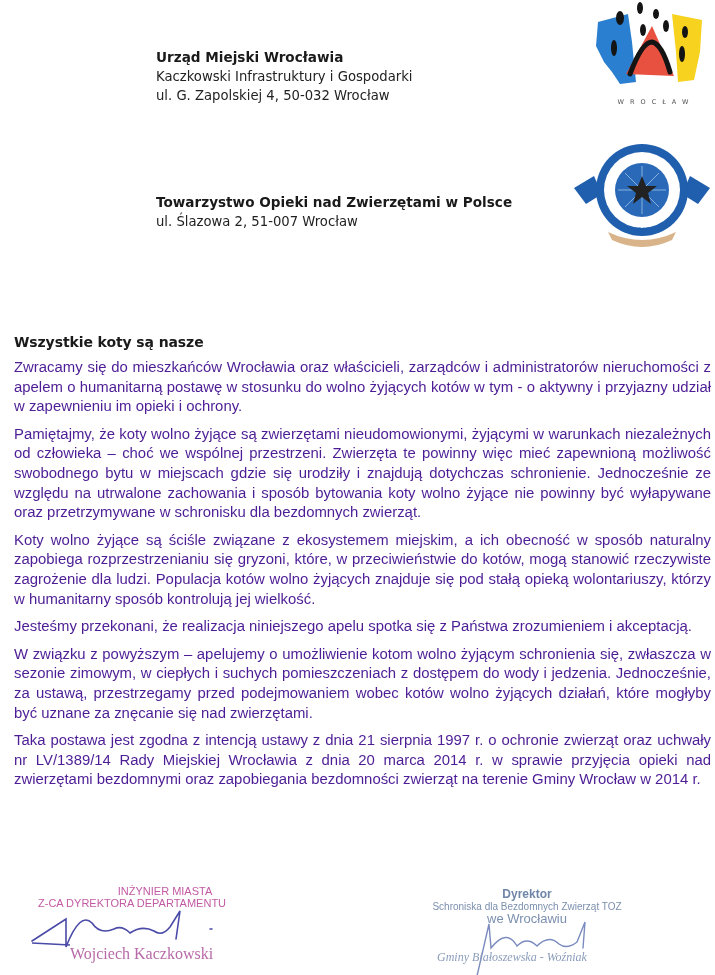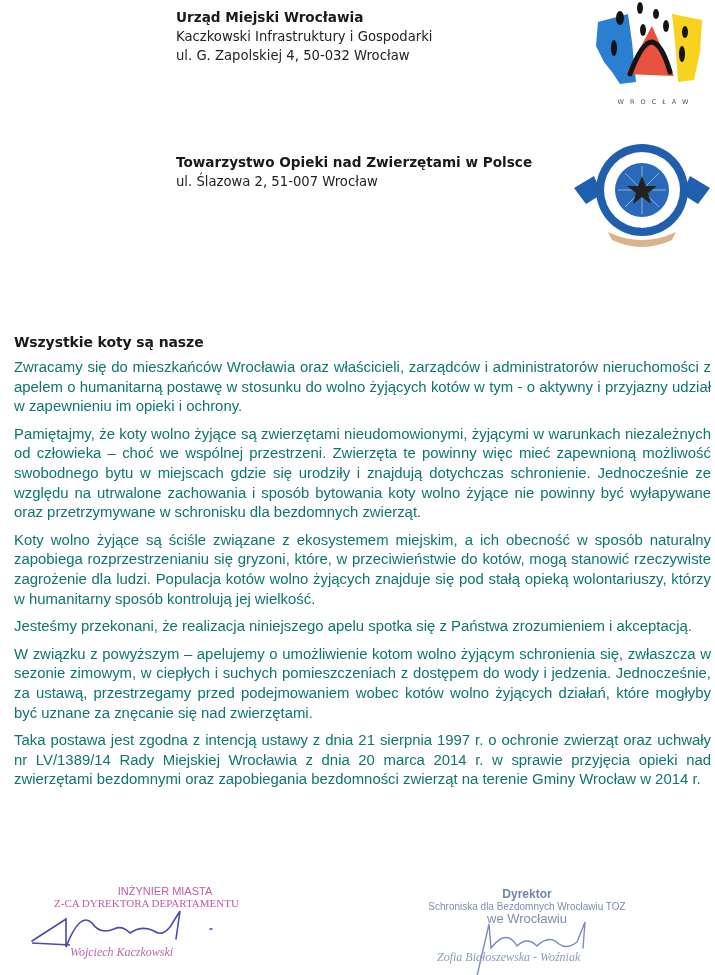--- a/index.html
+++ b/index.html
@@ -1,37 +1,37 @@
 <!DOCTYPE html>
 <html><head>
   <meta charset="utf-8">
   <style>
     html, body { margin: 0; padding: 0; background: #ffffff; }
     body {
       width: 715px; height: 975px; position: relative; overflow: hidden;
       font-family: "DejaVu Sans", sans-serif; color: #1e1e1e;
     }
-    .hdr { position: absolute; left: 176px; font-size: 13.2px; line-height: 19px; color: #222; }
+    .hdr { position: absolute; left: 156px; font-size: 13.2px; line-height: 19px; color: #222; margin-top: 40px; }
     .hdr .org { font-weight: bold; font-size: 13.6px; color: #1a1a1a; }
     #hdr1 { top: 8px; }
     #hdr2 { top: 153px; }
 
     #logo-wroclaw { position: absolute; left: 590px; top: 2px; width: 120px; height: 110px; }
     #logo-toz { position: absolute; left: 572px; top: 140px; width: 140px; height: 115px; }
 
     .letter-title { position: absolute; left: 14px; top: 334px; font-family: "DejaVu Sans", sans-serif;
       font-weight: bold; font-size: 14px; color: #1a1a1a; letter-spacing: -0.1px; }
     .body-text { position: absolute; left: 14px; top: 358px; width: 697px;
-      font-family: "Liberation Sans", sans-serif; font-size: 14.9px; line-height: 19.6px; color: #0f766e; }
+      font-family: "Liberation Sans", sans-serif; font-size: 14.9px; line-height: 19.6px; color: #4c1d95; }
     .body-text p { margin: 0 0 8px 0; text-align: justify; }
 
     .stamp-left { position: absolute; left: 30px; top: 885px; width: 230px; font-family: "Liberation Sans", sans-serif; }
     .stamp-left .l1 { color: #c25aa3; font-size: 11px; text-align: center; line-height: 12px; padding-left: 40px; }
-    .stamp-left .l2 { color: #c25aa3; font-size: 11px; line-height: 12px; margin-left: 24px; font-family: Liberation Serif, serif; }
-    .stamp-left .name { color: #b86aa8; font-family: "Liberation Serif", serif; font-style: italic; font-size: 12px;
+    .stamp-left .l2 { color: #c25aa3; font-size: 11px; line-height: 12px; margin-left: 8px; }
+    .stamp-left .name { color: #b86aa8; font-family: "Liberation Serif", serif; font-size: 16px;
       position: absolute; left: 40px; top: 60px; }
     .stamp-left svg { position: absolute; left: 0; top: 18px; }
 
     .stamp-right { position: absolute; left: 410px; top: 888px; width: 200px; font-family: "Liberation Sans", sans-serif; text-align: center; margin-left: 17px; }
     .stamp-right .t1 { color: #6f86a8; font-weight: bold; font-size: 12px; line-height: 13px; }
     .stamp-right .t2 { color: #7b8fae; font-size: 10px; line-height: 12px; }
     .stamp-right .t3 { color: #7b8fae; font-size: 13px; line-height: 12px; }
     .stamp-right .name { color: #8a9cba; font-family: "Liberation Serif", serif; font-style: italic; font-size: 12px;
       position: absolute; left: 10px; top: 62px; white-space: nowrap; }
     .stamp-right svg { position: absolute; left: 40px; top: 30px; }
@@ -103,19 +103,19 @@
   <div class="l2">Z-CA DYREKTORA DEPARTAMENTU</div>
   <svg width="230" height="50" viewBox="0 0 230 50">
     <path d="M2 38 L36 16 L36 44 Q50 8 62 20 Q70 32 84 26 Q92 22 100 30 Q112 22 124 28 Q132 34 140 24 L150 8 L146 36 M180 26 L182 26" stroke="#4a4aa8" stroke-width="1.6" fill="none" stroke-linecap="round"></path>
     <path d="M2 40 L40 42" stroke="#4a4aa8" stroke-width="1.4" fill="none"></path>
   </svg>
   <div class="name">Wojciech Kaczkowski</div>
 </div>
 
 <div class="stamp-right">
   <div class="t1">Dyrektor</div>
-  <div class="t2">Schroniska dla Bezdomnych Wrocławiu TOZ</div>
+  <div class="t2">Schroniska dla Bezdomnych Zwierząt TOZ</div>
   <div class="t3">we Wrocławiu</div>
   <svg width="150" height="60" viewBox="0 0 150 60">
     <path d="M10 58 L22 6 L24 30 Q40 10 50 28 Q60 18 70 28 Q82 16 92 26 Q100 32 110 24 L118 4 L116 30" stroke="#7b8bbf" stroke-width="1.4" fill="none" stroke-linecap="round"></path>
   </svg>
-  <div class="name">Zofia Białoszewska - Woźniak</div>
+  <div class="name">Gminy Białoszewska - Woźniak</div>
 </div>
 
 </body></html>

